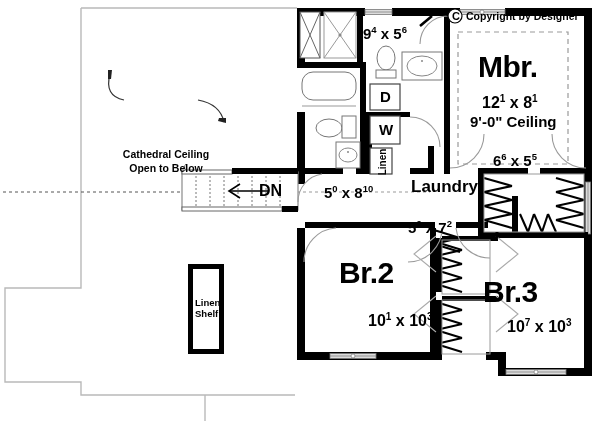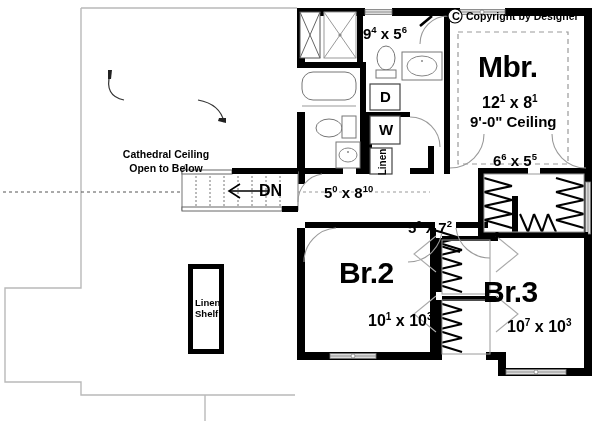--- a/index.html
+++ b/index.html
@@ -331,20 +331,21 @@
   <div class="lbl appl" style="left:380px; top:89px;">D</div>
   <div class="lbl appl" style="left:379px; top:122px;">W</div>
   <div class="lbl linen" style="left:363px; top:157px; width:40px; text-align:center;">Linen</div>
 
   <div class="lbl small-dim" style="left:324px; top:184px;">
     <span>5</span><sup>0</sup>
     <span>x</span>
     <span>8</span><sup>10</sup>
   </div>
 
+  <div class="lbl" style="left:411px; top:178px; font-size:17px;">Laundry</div>
   <div class="lbl small-dim" style="left:408px; top:199px;margin-top:20px;">
     <span>5</span><sup>6</sup>
     <span>x</span>
     <span>7</span><sup>2</sup>
   </div>
 
   <div class="lbl room-name" style="left:313px; top:258px;margin-left:26px;">Br.2</div>
   <div class="lbl room-dim" style="left:322px; top:312px;margin-left:46px;">
     <span>10</span><sup>1</sup>
     <span>x</span>

